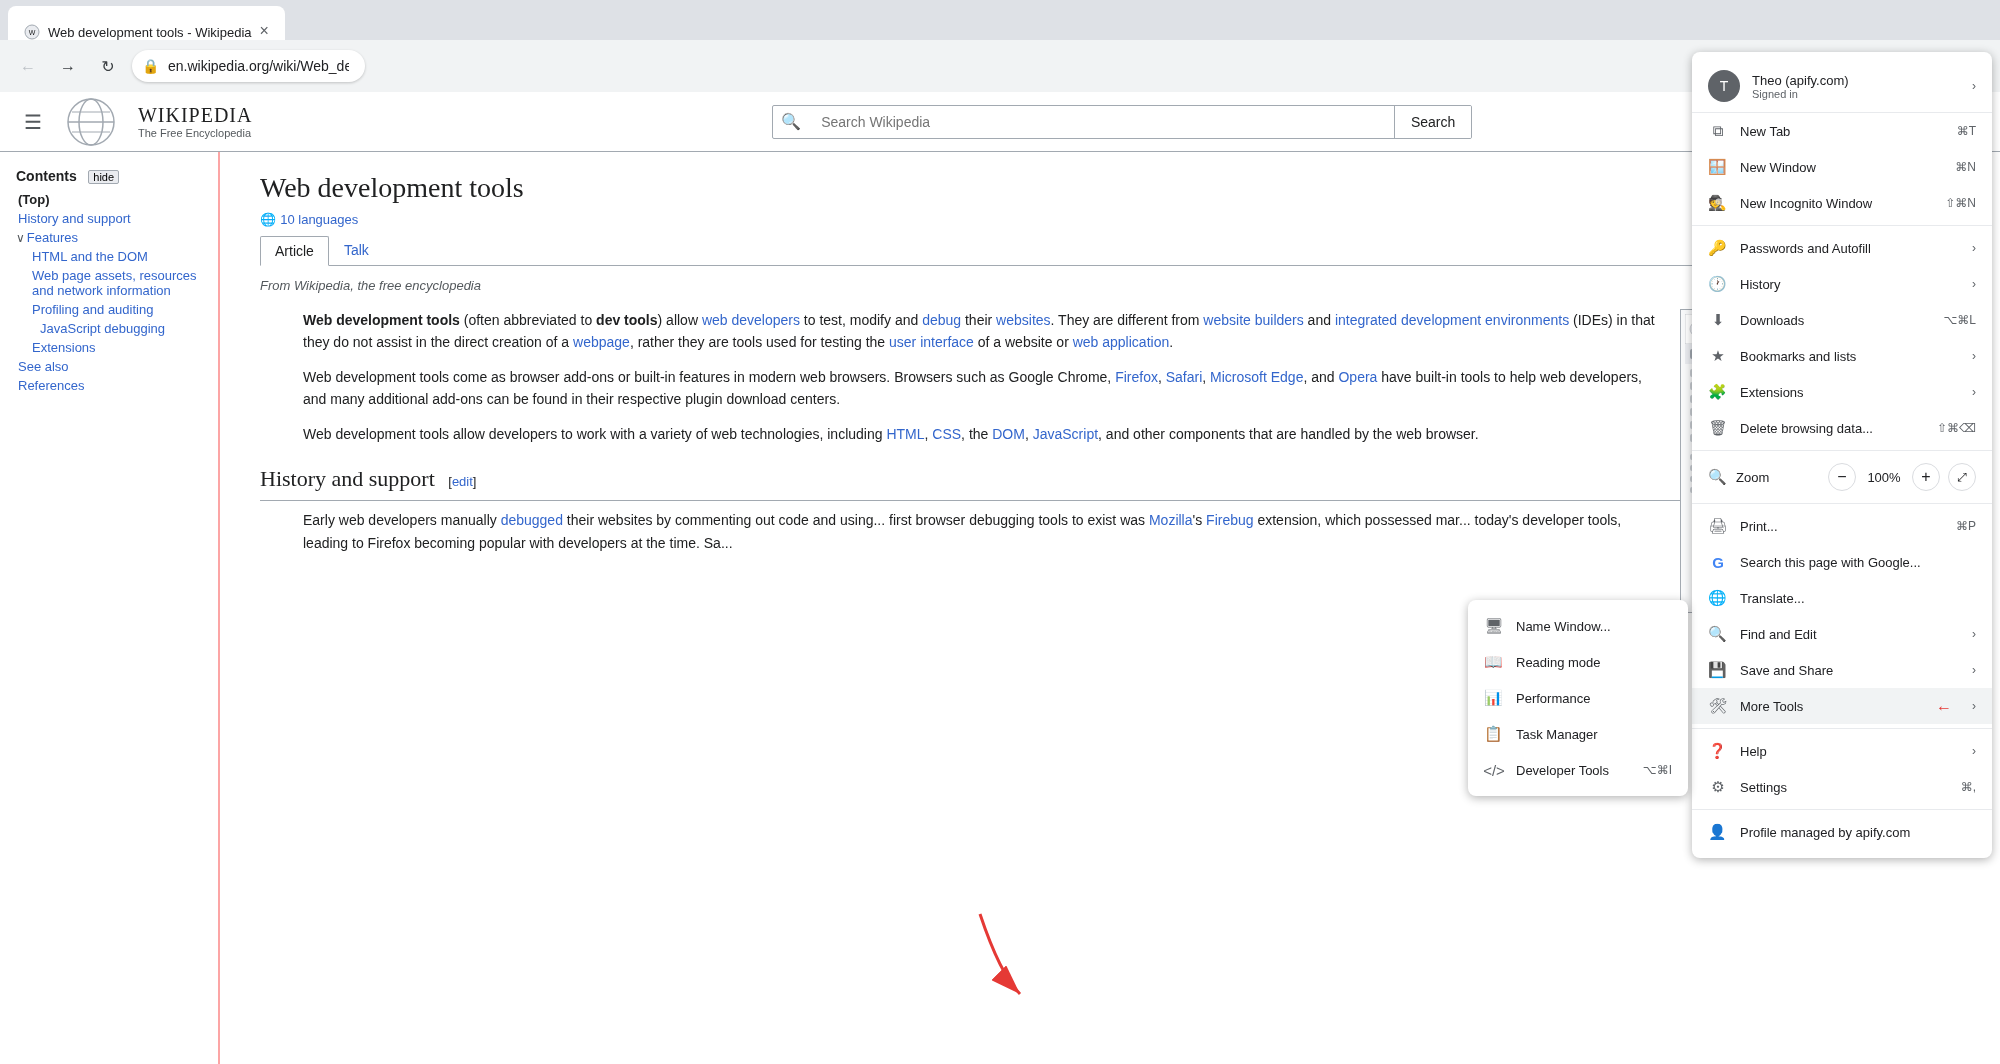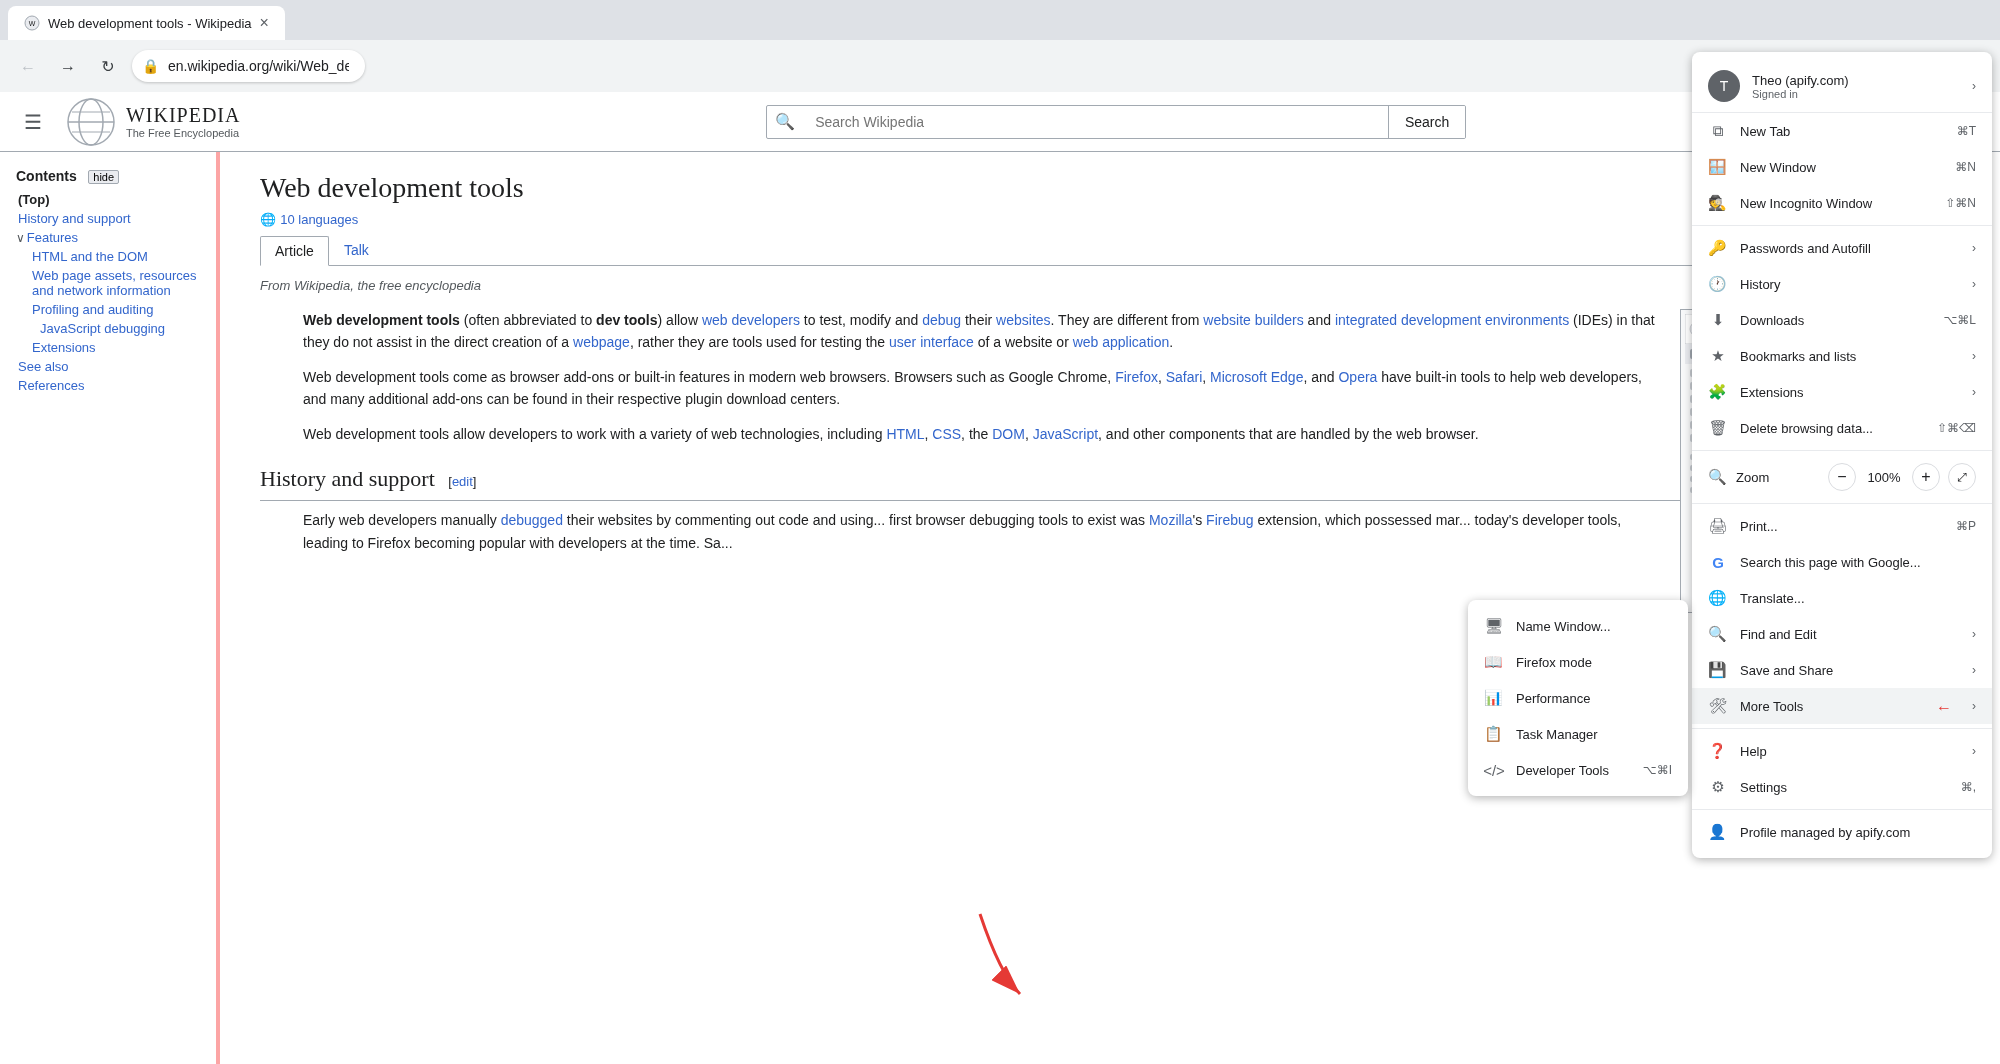--- a/index.html
+++ b/index.html
@@ -1,49 +1,49 @@
 <!DOCTYPE html>
 <html><head>
   <meta charset="utf-8">
   <style>
     * { margin: 0; padding: 0; box-sizing: border-box; }
     body { font-family: -apple-system, BlinkMacSystemFont, 'Segoe UI', sans-serif; background: #fff; overflow: hidden; width: 2000px; height: 1064px; }
     .tab-bar { height: 40px; background: #dee1e6; display: flex; align-items: flex-end; padding: 0 0 0 8px; }
-    .tab { background: #fff; border-radius: 8px 8px 0 0; padding: 0 16px; height: 34px; display: flex; align-items: center; font-size: 13px; color: #202124; gap: 8px; min-width: 200px; }
+    .tab { background: #fff; border-radius: 8px 8px 0 0; padding: 0 16px; height: 34px; display: flex; align-items: flex-end; font-size: 13px; color: #202124; gap: 8px; min-width: 200px; }
     .tab-favicon { width: 16px; height: 16px; }
     .tab-title { font-size: 13px; color: #202124; }
     .tab-close { margin-left: auto; color: #5f6368; cursor: pointer; font-size: 16px; }
 
     .address-bar { height: 52px; background: #f1f3f4; display: flex; align-items: center; padding: 0 12px; gap: 8px; }
     .nav-btn { width: 32px; height: 32px; border-radius: 50%; display: flex; align-items: center; justify-content: center; color: #3c4043; font-size: 16px; cursor: pointer; background: none; border: none; }
     .nav-btn.disabled { color: #bdc1c6; cursor: default; }
     .address-input { flex: 1; height: 32px; background: #fff; border: none; border-radius: 16px; padding: 0 16px 0 36px; font-size: 14px; color: #202124; outline: none; box-shadow: 0 1px 3px rgba(0,0,0,0.2); }
     .address-wrapper { position: relative; flex: 1; }
     .address-icon { position: absolute; left: 10px; top: 50%; transform: translateY(-50%); color: #5f6368; font-size: 14px; }
     .browser-actions { display: flex; align-items: center; gap: 4px; margin-left: 8px; }
     .browser-action-btn { width: 32px; height: 32px; border-radius: 50%; display: flex; align-items: center; justify-content: center; color: #5f6368; cursor: pointer; background: none; border: none; font-size: 16px; }
     .more-btn { font-size: 20px; color: #5f6368; }
 
     
     .wiki-header { background: #fff; border-bottom: 1px solid #a2a9b1; padding: 8px 24px; display: flex; align-items: center; gap: 16px; position: fixed; top: 92px; left: 0; right: 0; z-index: 10; height: 60px; }
     .hamburger { font-size: 20px; color: #54595d; cursor: pointer; margin-right: 8px; }
-    .wiki-logo { display: flex; align-items: center; gap: 10px; text-decoration: none; }
+    .wiki-logo { display: flex; align-items: center; gap: 22px; text-decoration: none; }
     .wiki-globe { width: 50px; height: 50px; }
     .wiki-name { display: flex; flex-direction: column; }
     .wiki-title-text { font-family: 'Linux Libertine', Georgia, serif; font-size: 20px; color: #202122; letter-spacing: 1px; font-weight: normal; }
     .wiki-subtitle { font-size: 11px; color: #54595d; }
     .search-bar { display: flex; flex: 1; max-width: 700px; margin: 0 auto; border: 1px solid #a2a9b1; border-radius: 2px; overflow: hidden; }
     .search-input { flex: 1; padding: 8px 12px; border: none; outline: none; font-size: 14px; }
     .search-btn { background: #fff; border: none; border-left: 1px solid #a2a9b1; padding: 0 16px; cursor: pointer; font-size: 14px; color: #202122; }
 
     
     .main-content { margin-top: 60px; display: flex; width: 100%; height: calc(1064px - 152px); overflow: hidden; }
 
     
-    .sidebar { width: 220px; min-width: 220px; padding: 16px; border-right: 4px solid #fca5a5; font-size: 13px; overflow-y: auto; }
+    .sidebar { width: 220px; min-width: 220px; padding: 16px; border-right: 2px solid #fca5a5; font-size: 13px; overflow-y: auto; }
     .sidebar-title { font-weight: bold; font-size: 14px; color: #202122; margin-bottom: 4px; display: inline; }
     .sidebar-hide { background: #eaecf0; border: 1px solid #a2a9b1; border-radius: 2px; padding: 0 4px; font-size: 11px; cursor: pointer; margin-left: 8px; }
     .sidebar-item { color: #3366cc; cursor: pointer; margin: 4px 2px; font-size: 13px; text-decoration: none; display: block; }
     .sidebar-item.bold { font-weight: bold; color: #202122; cursor: default; }
     .sidebar-item.sub { margin-left: 16px; }
     .sidebar-item.sub2 { margin-left: 24px; }
     .sidebar-expand { color: #54595d; font-size: 12px; margin-right: 2px; }
 
     
     .article { flex: 1; padding: 20px 40px; overflow-y: auto; }
@@ -368,21 +368,21 @@
   </div>
 </div>
 
 <div class="sub-menu">
   <div class="menu-item">
     <span class="menu-icon">🖥</span>
     <span class="menu-label">Name Window...</span>
   </div>
   <div class="menu-item">
     <span class="menu-icon">📖</span>
-    <span class="menu-label">Firefox mode</span>
+    <span class="menu-label">Reading mode</span>
   </div>
   <div class="menu-item">
     <span class="menu-icon">📊</span>
     <span class="menu-label">Performance</span>
   </div>
   <div class="menu-item">
     <span class="menu-icon">📋</span>
     <span class="menu-label">Task Manager</span>
   </div>
   <div class="menu-item">

